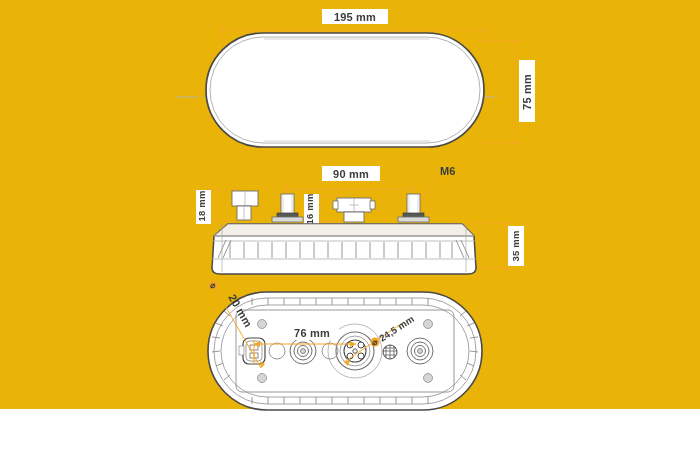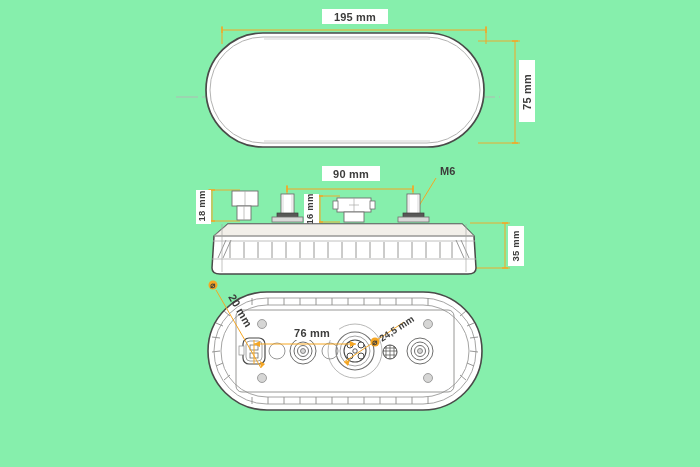--- a/index.html
+++ b/index.html
@@ -1,18 +1,18 @@
 <!DOCTYPE html>
 <html><head>
 <meta charset="utf-8">
 <style>
   html,body{margin:0;padding:0;background:#ffffff;}
   body{width:700px;height:467px;overflow:hidden;
        font-family:"Liberation Sans",sans-serif;color:#3c3c3b;}
-  #stage{position:relative;width:700px;height:467px;background:#86efac;}
+  #stage{position:relative;width:700px;height:409px;background:#eab308;}
   svg{display:block;}
   .dimtext{font-family:"Liberation Sans",sans-serif;font-weight:bold;
            fill:#3c3c3b;font-size:11px;letter-spacing:0.2px;}
   .dimtext.small{font-size:9.5px;}
   .dimtext.tiny{font-size:8.5px;}
 </style>
 </head>
 <body>
 
 <div id="stage">

